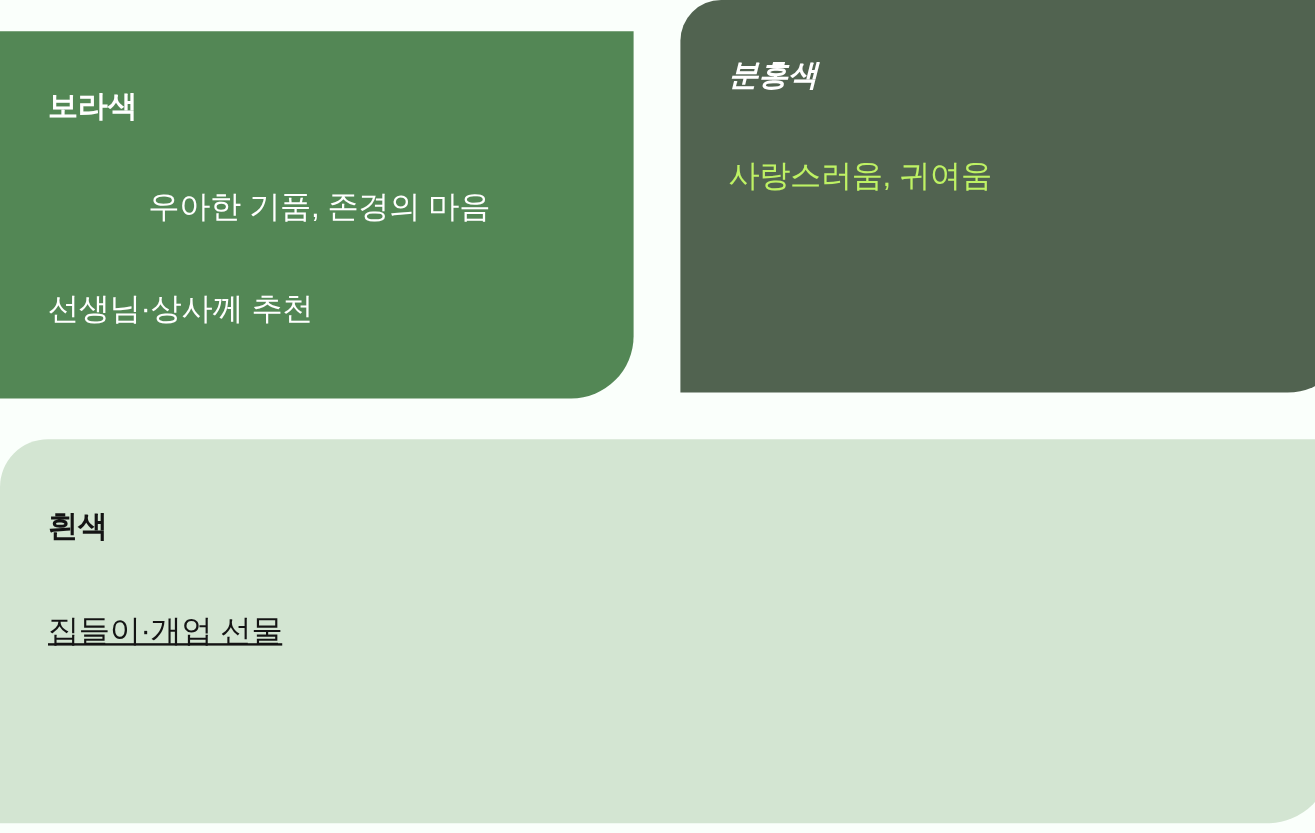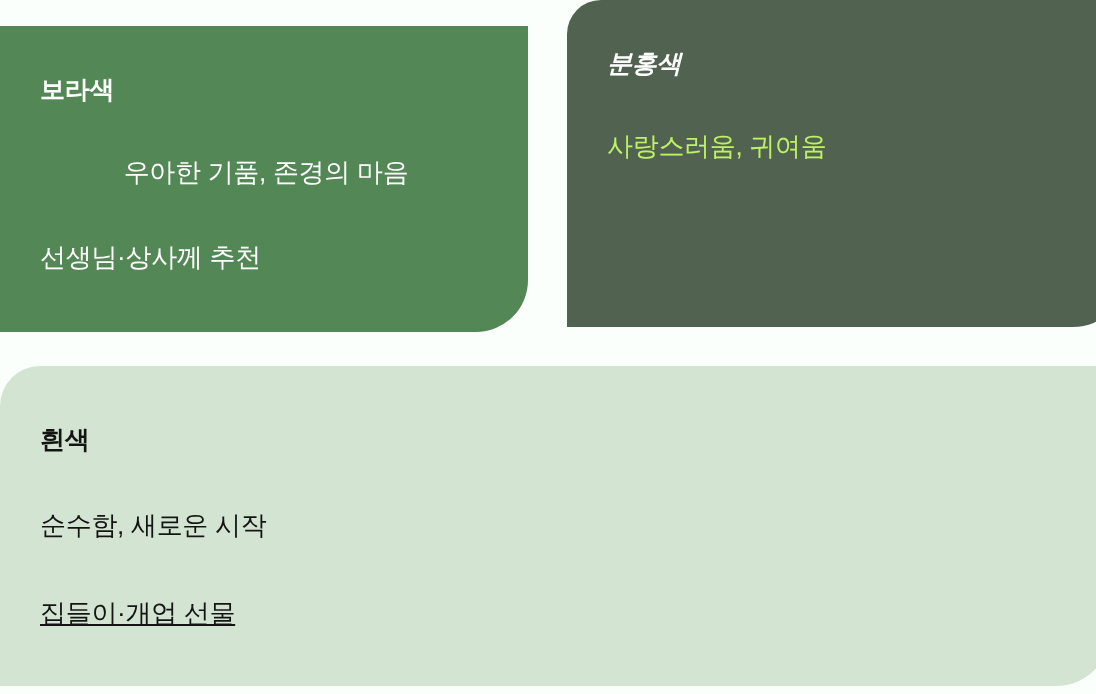--- a/index.html
+++ b/index.html
@@ -129,17 +129,16 @@
     <p class="card-line card-line--light line-2" style="color: rgb(255, 255, 255);">선생님·상사께 추천</p>
   </section>
 
   <section class="card card--pink" style="background-color: rgb(81, 99, 80);">
     <h3 class="card-title card-title--light" style="color: rgb(255, 255, 255);">분홍색</h3>
     <p class="card-line card-line--light line-1" style="color: #bef264;">사랑스러움, 귀여움</p>
   </section>
 
   <section class="card card--white" style="background-color: rgb(211, 229, 210);">
     <h3 class="card-title card-title--dark" style="color: rgb(20, 20, 20);">흰색</h3>
-    <p class="card-line card-line--dark line-1" style="color: rgb(20, 20, 20);">순수함, 새로운 시작</p>
     <p class="card-line card-line--dark line-2" style="color: rgb(20, 20, 20);">집들이·개업 선물</p>
   </section>
 
 </div>
 
 </body></html>

